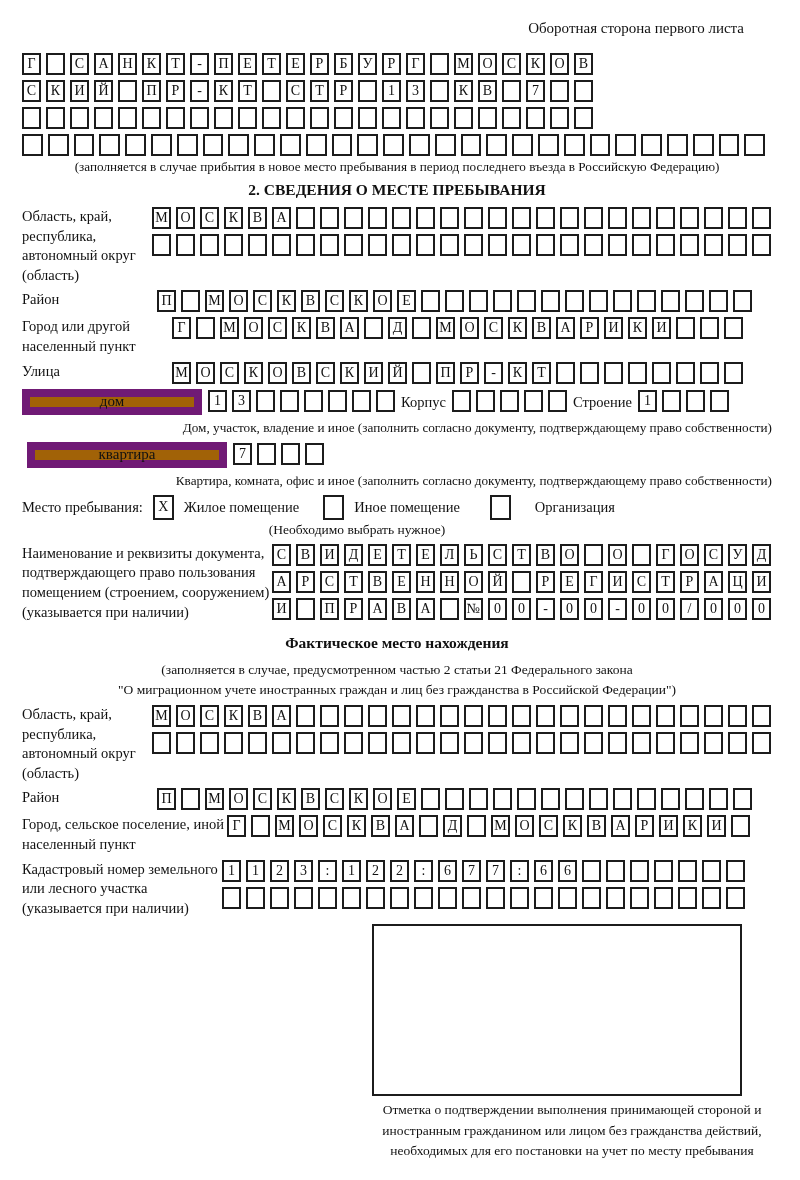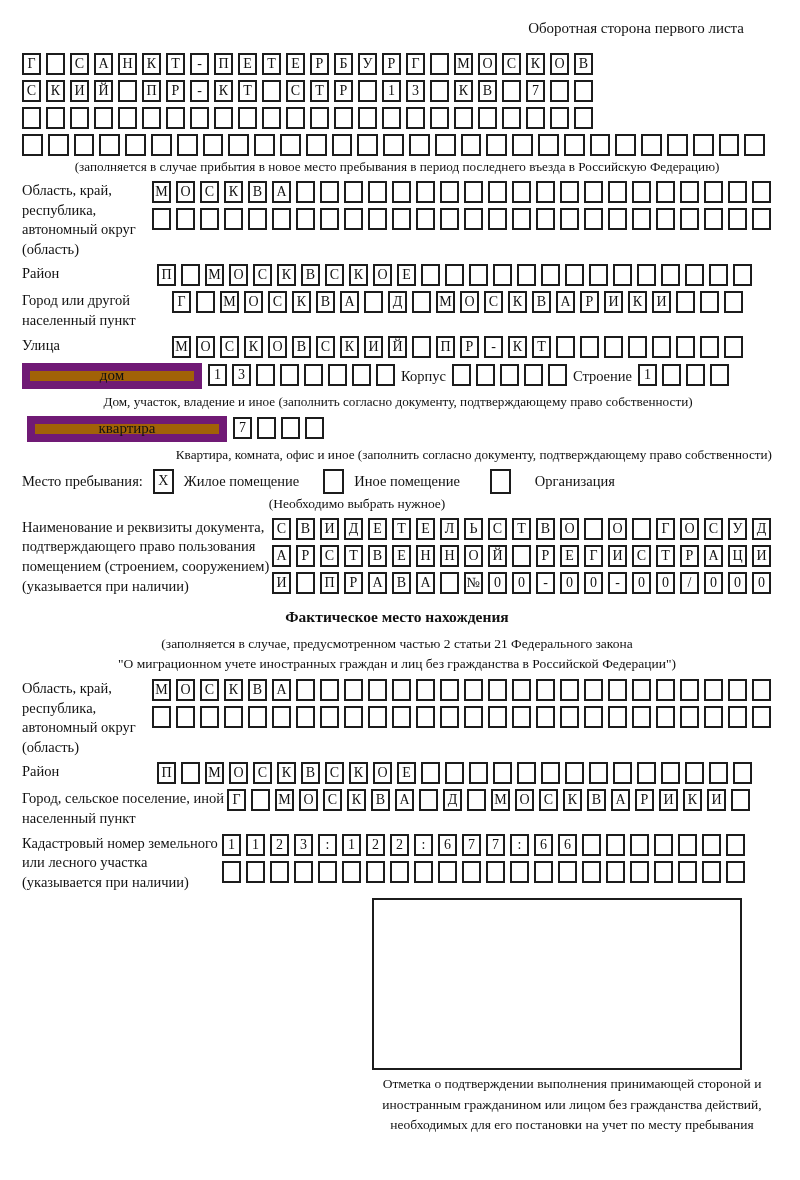--- a/index.html
+++ b/index.html
@@ -170,20 +170,21 @@
       <span class="cell"></span>
       <span class="cell"></span>
       <span class="cell"></span>
       <span class="cell"></span>
       <span class="cell"></span>
       <span class="cell"></span>
       <span class="cell"></span>
     </div>
   <div class="caption mt2">(заполняется в случае прибытия в новое место пребывания в период последнего въезда в Российскую Федерацию)</div>
 
+  <div class="sec-title">2. СВЕДЕНИЯ О МЕСТЕ ПРЕБЫВАНИЯ</div>
 
   <div class="frow">
     <div class="lbl" style="width:130px">Область, край, республика, автономный округ (область)</div>
     <div class="rows">
       <div class="cellrow">
           <span class="cell">М</span>
           <span class="cell">О</span>
           <span class="cell">С</span>
           <span class="cell">К</span>
           <span class="cell">В</span>
@@ -352,21 +353,21 @@
         <span class="cell"></span>
       </div>
     <div class="inline-lbl">Строение</div>
     <div class="cellrow" style="margin-top:1px">
         <span class="cell">1</span>
         <span class="cell"></span>
         <span class="cell"></span>
         <span class="cell"></span>
       </div>
   </div>
-  <div class="caption" style="text-align:center;margin-left:2px">Дом, участок, владение и иное (заполнить согласно документу, подтверждающему право собственности)</div>
+  <div class="caption" style="text-align:right;margin-left:2px">Дом, участок, владение и иное (заполнить согласно документу, подтверждающему право собственности)</div>
 
   <div class="hrow">
     <div class="widebox" style="width:200px;margin-left:5px">квартира</div>
     <div class="cellrow" style="margin-top:1px">
         <span class="cell">7</span>
         <span class="cell"></span>
         <span class="cell"></span>
         <span class="cell"></span>
       </div>
   </div>

